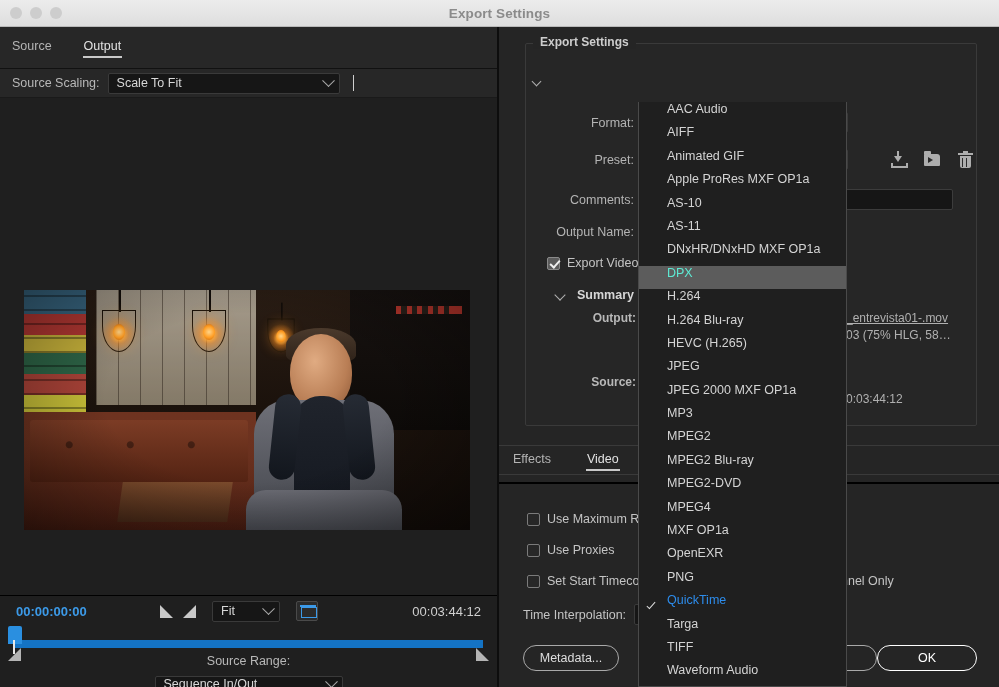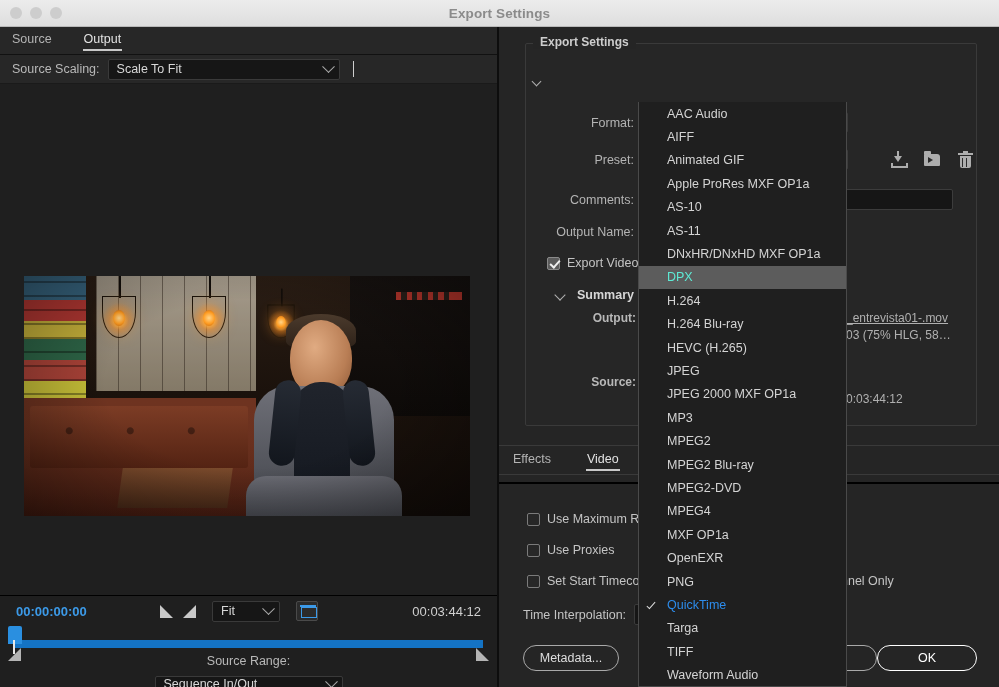--- a/index.html
+++ b/index.html
@@ -26,21 +26,21 @@
     font-size: 13.5px; font-weight: bold; color: #8b8b8b;
     letter-spacing: .1px;
   }
 
   
   .left-panel {
     position: absolute; top: 27px; left: 0; width: 497px; height: 660px;
     background: #1f1f1f;
   }
   .tabs-row {
-    position: relative; height: 28px; background: #272727;
+    position: relative; height: 42px; background: #272727;
     border-bottom: 1px solid #111;
     display: flex; align-items: center; padding-left: 12px; gap: 26px;
   }
   .tab {
     font-size: 12.5px; color: #b4b4b4; position: relative;
     padding-bottom: 3px;
   }
   .tab.active { color: #e2e2e2; margin-left: 6px; }
   .tab.active::after {
     content: ''; position: absolute; left: -1px; right: -1px; bottom: -2px;
@@ -372,21 +372,21 @@
   #cancel-btn { left: 290px; width: 88px; }
   #ok-btn { left: 378px; width: 100px; border-color: #ffffff; color: #ffffff; }
 
   
   .dropdown {
     position: absolute; left: 638px; top: 102px; width: 209px; height: 585px;
     background: #1f1f1f; border: 1px solid #4a4a4a; border-top: none;
     z-index: 50; overflow: hidden;
   }
   .dd-item {
-    height: 23.4px; display: flex; align-items: center;
+    height: 23.4px; display: flex; align-items: flex-start;
     font-size: 12.5px; color: #d4d4d4; padding-left: 28px; position: relative;
   }
   .dd-item.hover { background: #5c5c5c; color: #5eead4; }
   .dd-item.selected { color: #2d8ceb; }
   .dd-check {
     position: absolute; left: 10px; top: 7px; width: 4px; height: 9px;
     border-right: 1.7px solid #dcdcdc; border-bottom: 1.7px solid #dcdcdc;
     transform: rotate(42deg);
   }
 </style>

